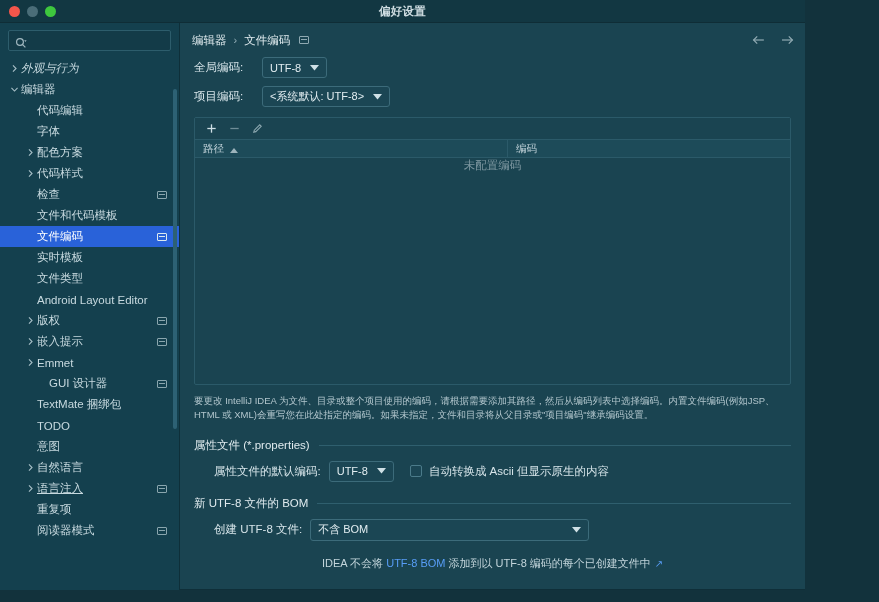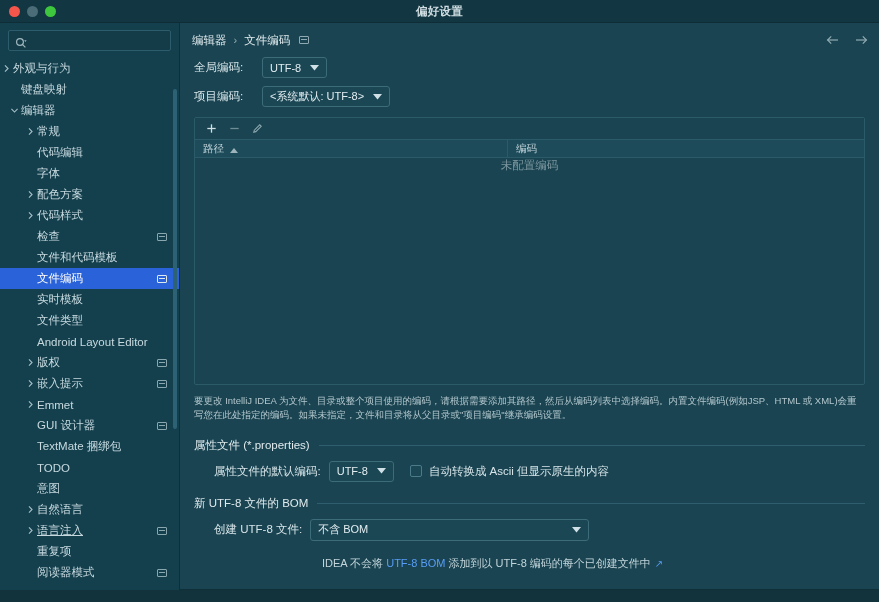--- a/index.html
+++ b/index.html
@@ -4,21 +4,21 @@
 <style>
   * { box-sizing: border-box; margin: 0; padding: 0; }
   html, body {
     width: 879px; height: 602px;
     background: #12323c;
     font-family: "Liberation Sans", "DejaVu Sans", sans-serif;
     overflow: hidden;
   }
   .window {
     position: relative;
-    width: 879px; height: 602px;
+    width: 805px; height: 602px;
     background: #f97316;
     display: flex; flex-direction: column;
   }
 
   
   .titlebar {
     height: 23px; min-height: 23px;
     background: #123742;
     display: flex; align-items: center;
     position: relative;
@@ -227,49 +227,37 @@
             <svg viewBox="0 0 12 12" width="12" height="12">
               <circle cx="5" cy="5" r="3.4" fill="none" stroke="#b9cdd4" stroke-width="1.2"></circle>
               <line x1="7.6" y1="7.6" x2="10.4" y2="10.4" stroke="#b9cdd4" stroke-width="1.2"></line>
               <path d="M9.2 3.2 l2.4 0 l-1.2 1.7 z" fill="#b9cdd4"></path>
             </svg>
           </span>
           <input class="search-input" type="text" placeholder="" style="">
         </div>
       </div>
       <div class="tree" id="tree">
-        <div class="node" style="">
+        <div class="node" style="padding-left: 8px; font-style: italic;">
             <span class="arrow">
               <svg viewBox="0 0 10 10" width="9" height="9">
                 <polyline points="3.3,1.6 6.7,5 3.3,8.4" fill="none" stroke="#a9c0c8" stroke-width="1.2"></polyline>
               </svg>
             </span>
             <span class="node-label">外观与行为</span>
           </div>
           <div class="node" style="padding-left: 8px;">
-            <span class="arrow"></span>
-            <span class="node-label">键盘映射</span>
-          </div>
-          <div class="node" style="padding-left: 8px;">
             <span class="arrow">
               <svg viewBox="0 0 10 10" width="9" height="9">
                 <polyline points="1.6,3.3 5,6.7 8.4,3.3" fill="none" stroke="#a9c0c8" stroke-width="1.2"></polyline>
               </svg>
             </span>
             <span class="node-label">编辑器</span>
           </div>
           <div class="node" style="padding-left: 24px;">
-            <span class="arrow">
-              <svg viewBox="0 0 10 10" width="9" height="9">
-                <polyline points="3.3,1.6 6.7,5 3.3,8.4" fill="none" stroke="#a9c0c8" stroke-width="1.2"></polyline>
-              </svg>
-            </span>
-            <span class="node-label">常规</span>
-          </div>
-          <div class="node" style="padding-left: 24px;">
             <span class="arrow"></span>
             <span class="node-label">代码编辑</span>
           </div>
           <div class="node" style="padding-left: 24px;">
             <span class="arrow"></span>
             <span class="node-label">字体</span>
           </div>
           <div class="node" style="padding-left: 24px;">
             <span class="arrow">
               <svg viewBox="0 0 10 10" width="9" height="9">
@@ -331,21 +319,21 @@
             <span class="badge-icon"></span>
           </div>
           <div class="node" style="padding-left: 24px;">
             <span class="arrow">
               <svg viewBox="0 0 10 10" width="9" height="9">
                 <polyline points="3.3,1.6 6.7,5 3.3,8.4" fill="none" stroke="#a9c0c8" stroke-width="1.2"></polyline>
               </svg>
             </span>
             <span class="node-label">Emmet</span>
           </div>
-          <div class="node" style="padding-left: 24px; align-items: center;">
+          <div class="node" style="padding-left: 36px; align-items: center;">
             <span class="arrow"></span>
             <span class="node-label">GUI 设计器</span>
             <span class="badge-icon"></span>
           </div>
           <div class="node" style="padding-left: 24px;">
             <span class="arrow"></span>
             <span class="node-label">TextMate 捆绑包</span>
           </div>
           <div class="node" style="padding-left: 24px;">
             <span class="arrow"></span>

